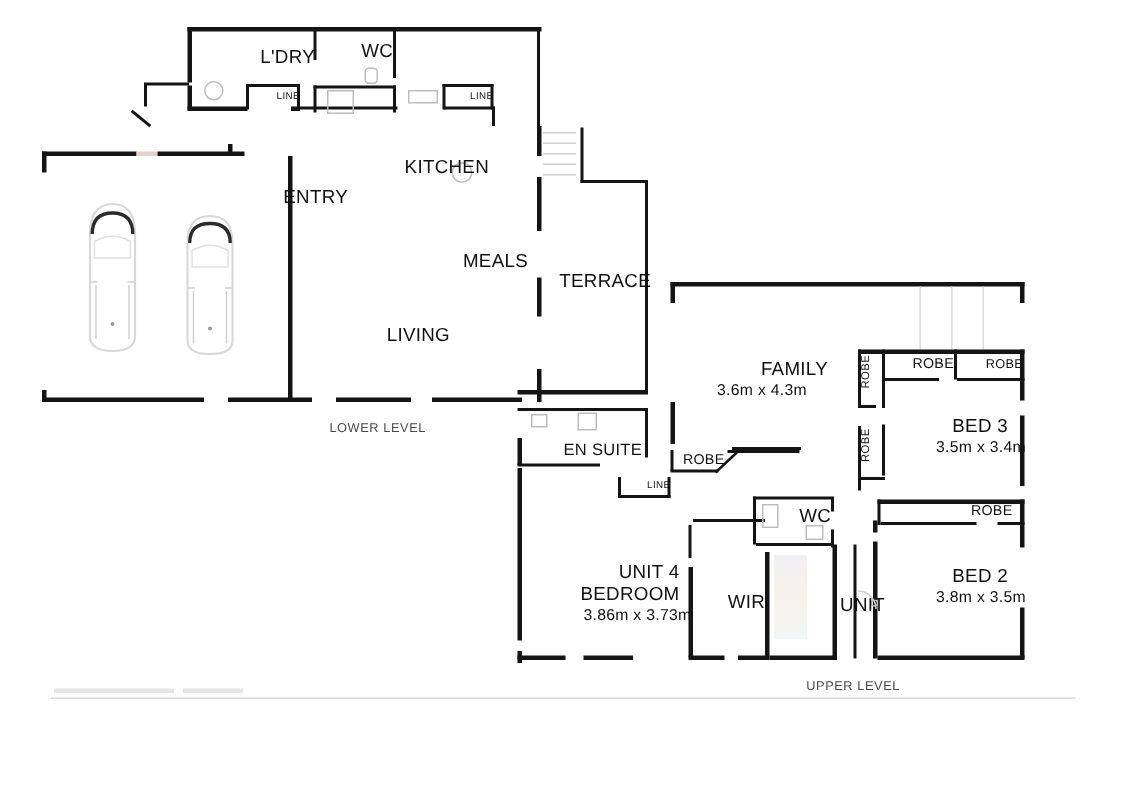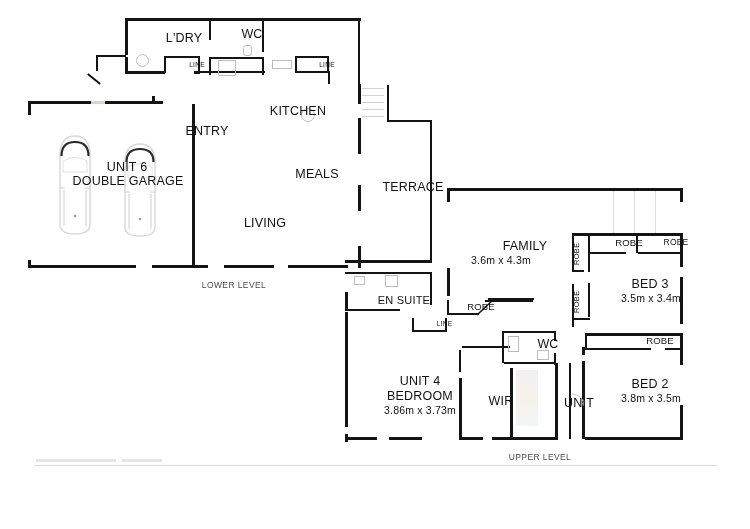--- a/index.html
+++ b/index.html
@@ -14,24 +14,23 @@
   
   .wall{position:absolute;background:#141414;}
   .wall.light{background:#9a9a9a;}
   .wall.hair{background:#d8dcd8;}
   
   .lbl{
     position:absolute;
     color:#111;
     font-family:"Liberation Sans", sans-serif;
     white-space:pre;
-    text-align:center;
+    text-align:right;
     letter-spacing:.2px;
     line-height:1.15;
-    padding-left:15px;
   }
   .lbl.big{font-size:12.5px;}
   .lbl.mid{font-size:11px;}
   .lbl.small{font-size:9.5px;}
   .lbl.tiny{font-size:6.5px;letter-spacing:.3px;}
   .lbl.level{font-size:8.5px;color:#4a4a4a;letter-spacing:.4px;}
   .lbl.vert{
     writing-mode:vertical-rl;
     transform:rotate(180deg);
     font-size:7.5px;
@@ -233,22 +232,20 @@
   <div class="wall" style="left:513px;top:437px;width:45px;height:3px;"></div>
   <div class="smudge" style="left:516px;top:370px;width:22px;height:56px;background:linear-gradient(180deg,#e6e2ee,#efe7d8,#e8eef0);"></div>
 
   <div class="wall" style="left:569px;top:363px;width:2px;height:76px;"></div>
 
   <div class="lbl big" style="left:128px;top:31px;width:82px;">L'DRY</div>
   <div class="lbl big" style="left:212px;top:27px;width:50px;">WC</div>
   <div class="lbl big" style="left:152px;top:82px;width:80px;margin-top:42px;">ENTRY</div>
   <div class="lbl big" style="left:240px;top:104px;width:86px;">KITCHEN</div>
 
-  <div class="lbl big" style="left:52px;top:160px;width:120px;">UNIT 6</div>
-  <div class="lbl big" style="left:38px;top:174px;width:150px;">DOUBLE GARAGE</div>
 
   <div class="lbl big" style="left:252px;top:167px;width:100px;">MEALS</div>
   <div class="lbl big" style="left:200px;top:216px;width:100px;">LIVING</div>
   <div class="lbl big" style="left:362px;top:180px;width:72px;">TERRACE</div>
 
   <div class="lbl big" style="left:468px;top:239px;width:84px;">FAMILY</div>
   <div class="lbl dim" style="left:434px;top:254px;width:104px;">3.6m x 4.3m</div>
 
   <div class="lbl big" style="left:598px;top:277px;width:74px;">BED 3</div>
   <div class="lbl dim" style="left:588px;top:292px;width:96px;">3.5m x 3.4m</div>

